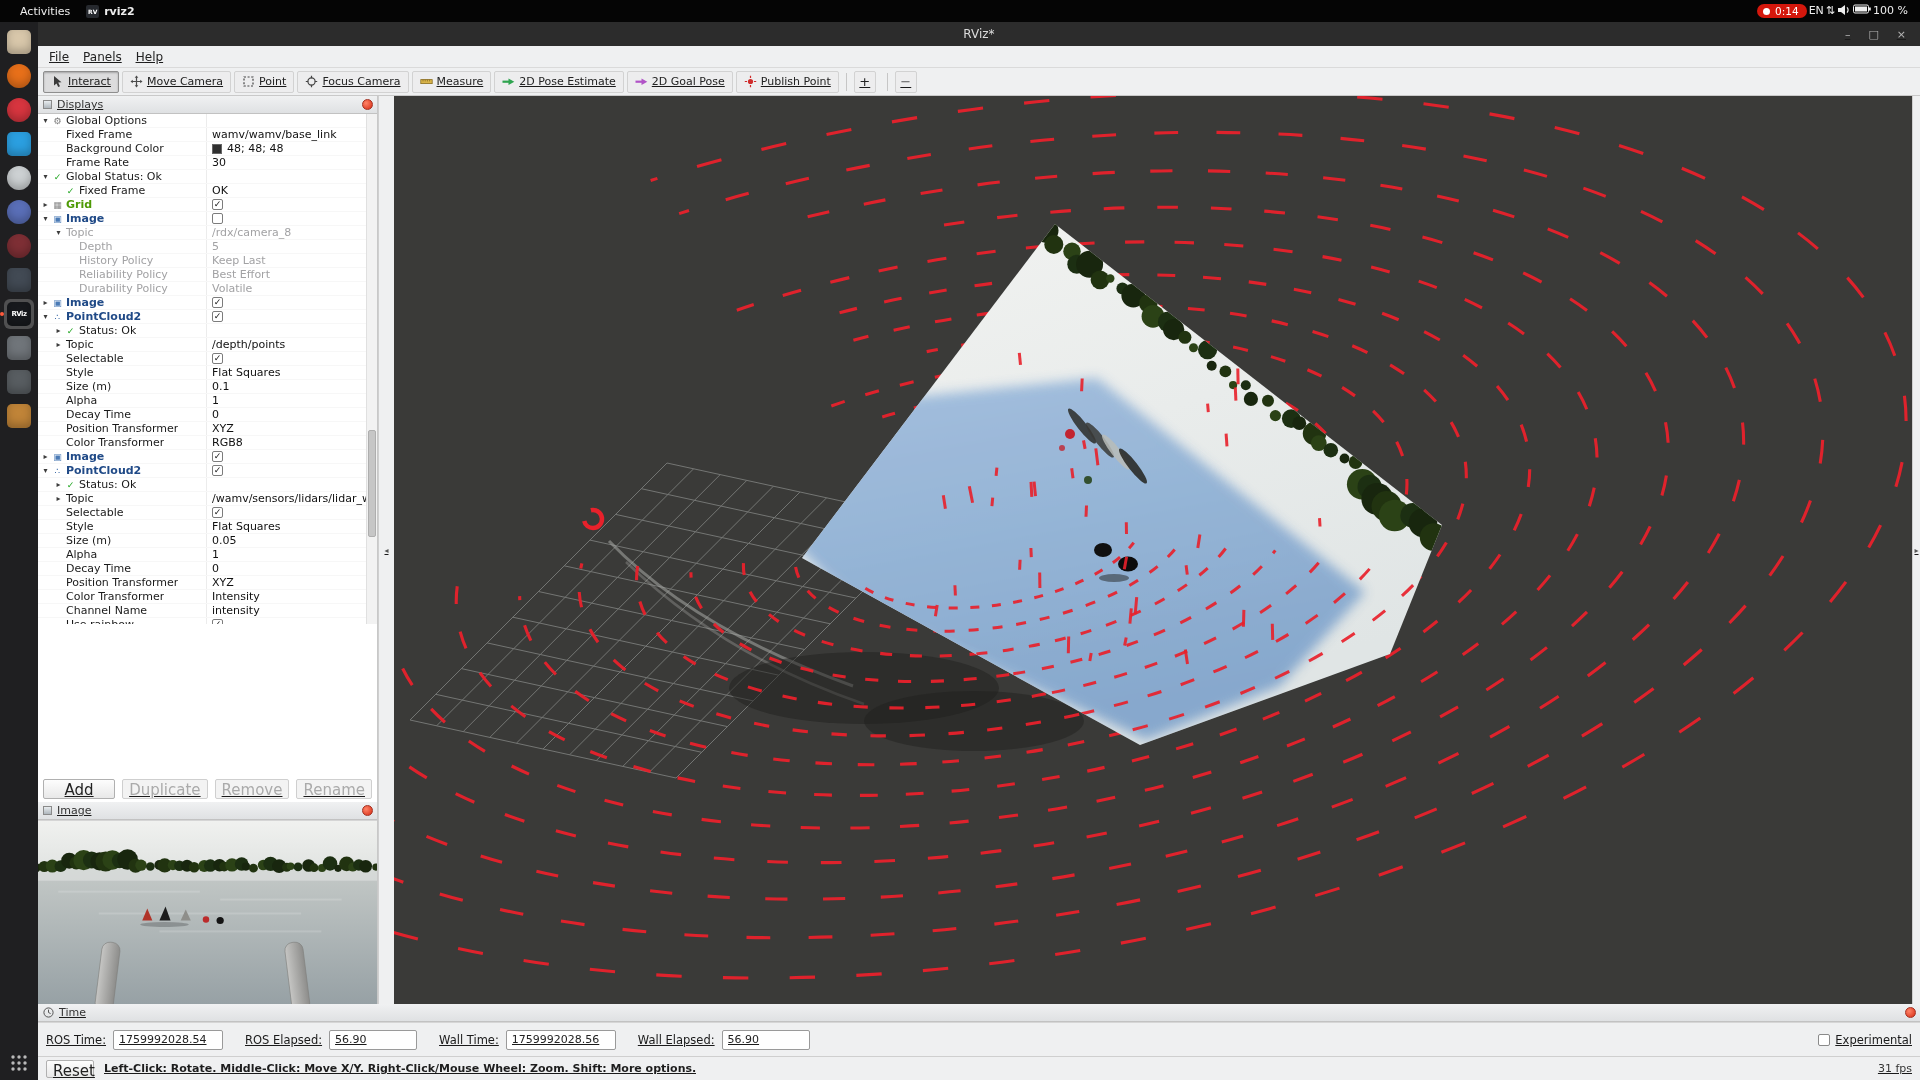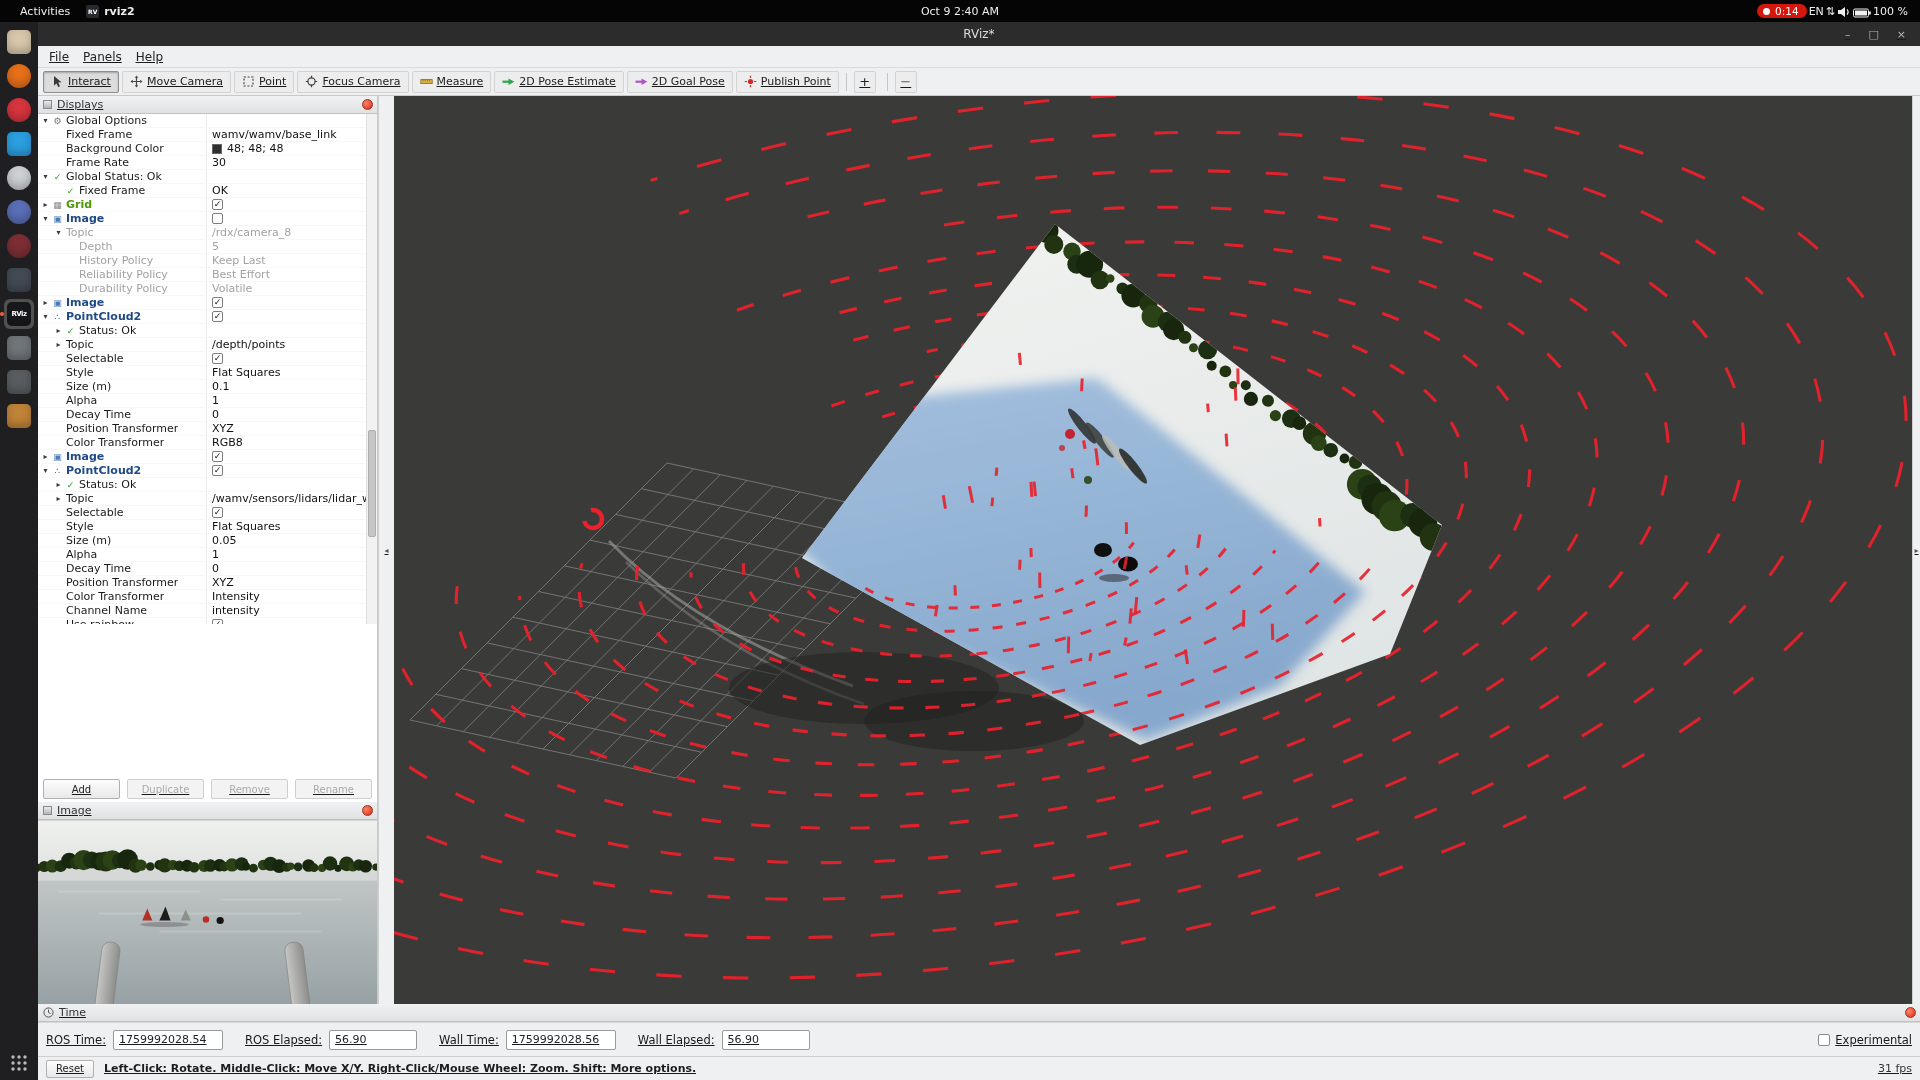--- a/index.html
+++ b/index.html
@@ -8,21 +8,21 @@
     font-family:"DejaVu Sans","Liberation Sans",sans-serif;color:#1a1a1a;
     background:#000;user-select:none;}
   
   .system-bar{height:22px;background:#050505;color:#eee;display:flex;align-items:center;
     font-size:11px;position:relative;}
   .sb-left{display:flex;align-items:center;gap:16px;padding-left:20px;}
   .sb-app{display:flex;align-items:center;gap:5px;font-weight:bold;}
   .sb-appicon{width:13px;height:13px;background:#26292e;border-radius:2px;color:#fff;
     font-size:6px;font-weight:bold;display:flex;align-items:center;justify-content:center;}
   .sb-center{position:absolute;left:0;right:0;text-align:center;pointer-events:none;}
-  .sb-right{margin-left:auto;display:flex;align-items:flex-end;gap:2px;padding-right:12px;}
+  .sb-right{margin-left:auto;display:flex;align-items:flex-start;gap:2px;padding-right:12px;}
   .rec-pill{background:#d4170c;border-radius:9px;padding:1px 8px 1px 6px;display:flex;
     align-items:center;gap:5px;color:#fff;font-size:10.5px;}
   .rec-dot{width:7px;height:7px;border-radius:50%;background:#fff;}
   .tray-ic{display:flex;align-items:center;}
   
   .main-row{display:flex;height:1058px;}
   .dock{width:38px;background:#1f1f21;display:flex;flex-direction:column;align-items:center;
     padding-top:3px;flex:none;}
   .dock-item{width:30px;height:30px;margin:2px 0;display:flex;align-items:center;
     justify-content:center;position:relative;border-radius:6px;flex:none;}
@@ -75,21 +75,21 @@
   .trow.gray .tlabel,.trow.gray .tval{color:#a2a2a4;}
   .cb{width:11px;height:11px;border:1px solid #7c7c7c;background:#fff;font-size:9px;
     line-height:9px;text-align:center;color:#111;border-radius:2px;flex:none;}
   .swatch{width:10px;height:10px;border:1px solid #666;display:inline-block;margin-right:5px;flex:none;}
   .vscroll{position:absolute;top:0;right:0;bottom:0;width:11px;background:#f2f2f2;
     border-left:1px solid #e0e0e0;}
   .vthumb{position:absolute;left:1px;right:1px;top:62%;height:21%;background:#c6c6c6;
     border:1px solid #aeaeae;border-radius:2px;}
   .panel-empty{flex:1;background:#fff;}
   .btn-row{height:26px;display:flex;gap:7px;padding:3px 5px;background:#fff;flex:none;}
-  .qtbtn{flex:1;font-size:10px;font-family:inherit;background:linear-gradient(#fdfdfd,#e8e8e8);
+  .qtbtn{flex:1;font-size:15px;font-family:inherit;background:linear-gradient(#fdfdfd,#e8e8e8);
     border:1px solid #b0b0b0;border-radius:2px;color:#222;height:20px;}
   .qtbtn:disabled{color:#aaa;border-color:#cfcfcf;background:#f3f3f3;}
   .camera-view{height:184px;flex:none;position:relative;background:#99a2a6;border-top:1px solid #d5d5d5;}
   .camera-view svg{position:absolute;inset:0;width:100%;height:100%;}
   .splitter{width:16px;background:#eff0f1;border-left:1px solid #cfcfcf;flex:none;
     display:flex;align-items:center;justify-content:center;color:#555;font-size:8px;}
   .viewport{flex:1;position:relative;background:#3a3a38;min-width:0;}
   .viewport svg{position:absolute;inset:0;width:100%;height:100%;}
   .right-strip{width:8px;background:#eff0f1;border-left:1px solid #cfcfcf;flex:none;
     display:flex;align-items:center;justify-content:center;color:#555;font-size:8px;}
@@ -113,21 +113,20 @@
 <div class="screen">
 
   <div class="system-bar">
     <div class="sb-left">
       <span>Activities</span>
       <span class="sb-app">
         <span class="sb-appicon">RV</span>
         <span>rviz2</span>
       </span>
     </div>
-    <div class="sb-center">Oct 9  2:40 AM</div>
     <div class="sb-right">
       <span class="rec-pill">
         <span class="rec-dot"></span>
         <span>0:14</span>
       </span>
       <span>EN</span>
       <span class="tray-ic">⇅</span>
       <span class="tray-ic">
         <svg width="14" height="12" viewBox="0 0 14 12">
             <polygon points="1,4 4,4 8,1 8,11 4,8 1,8" fill="#eee"></polygon>

